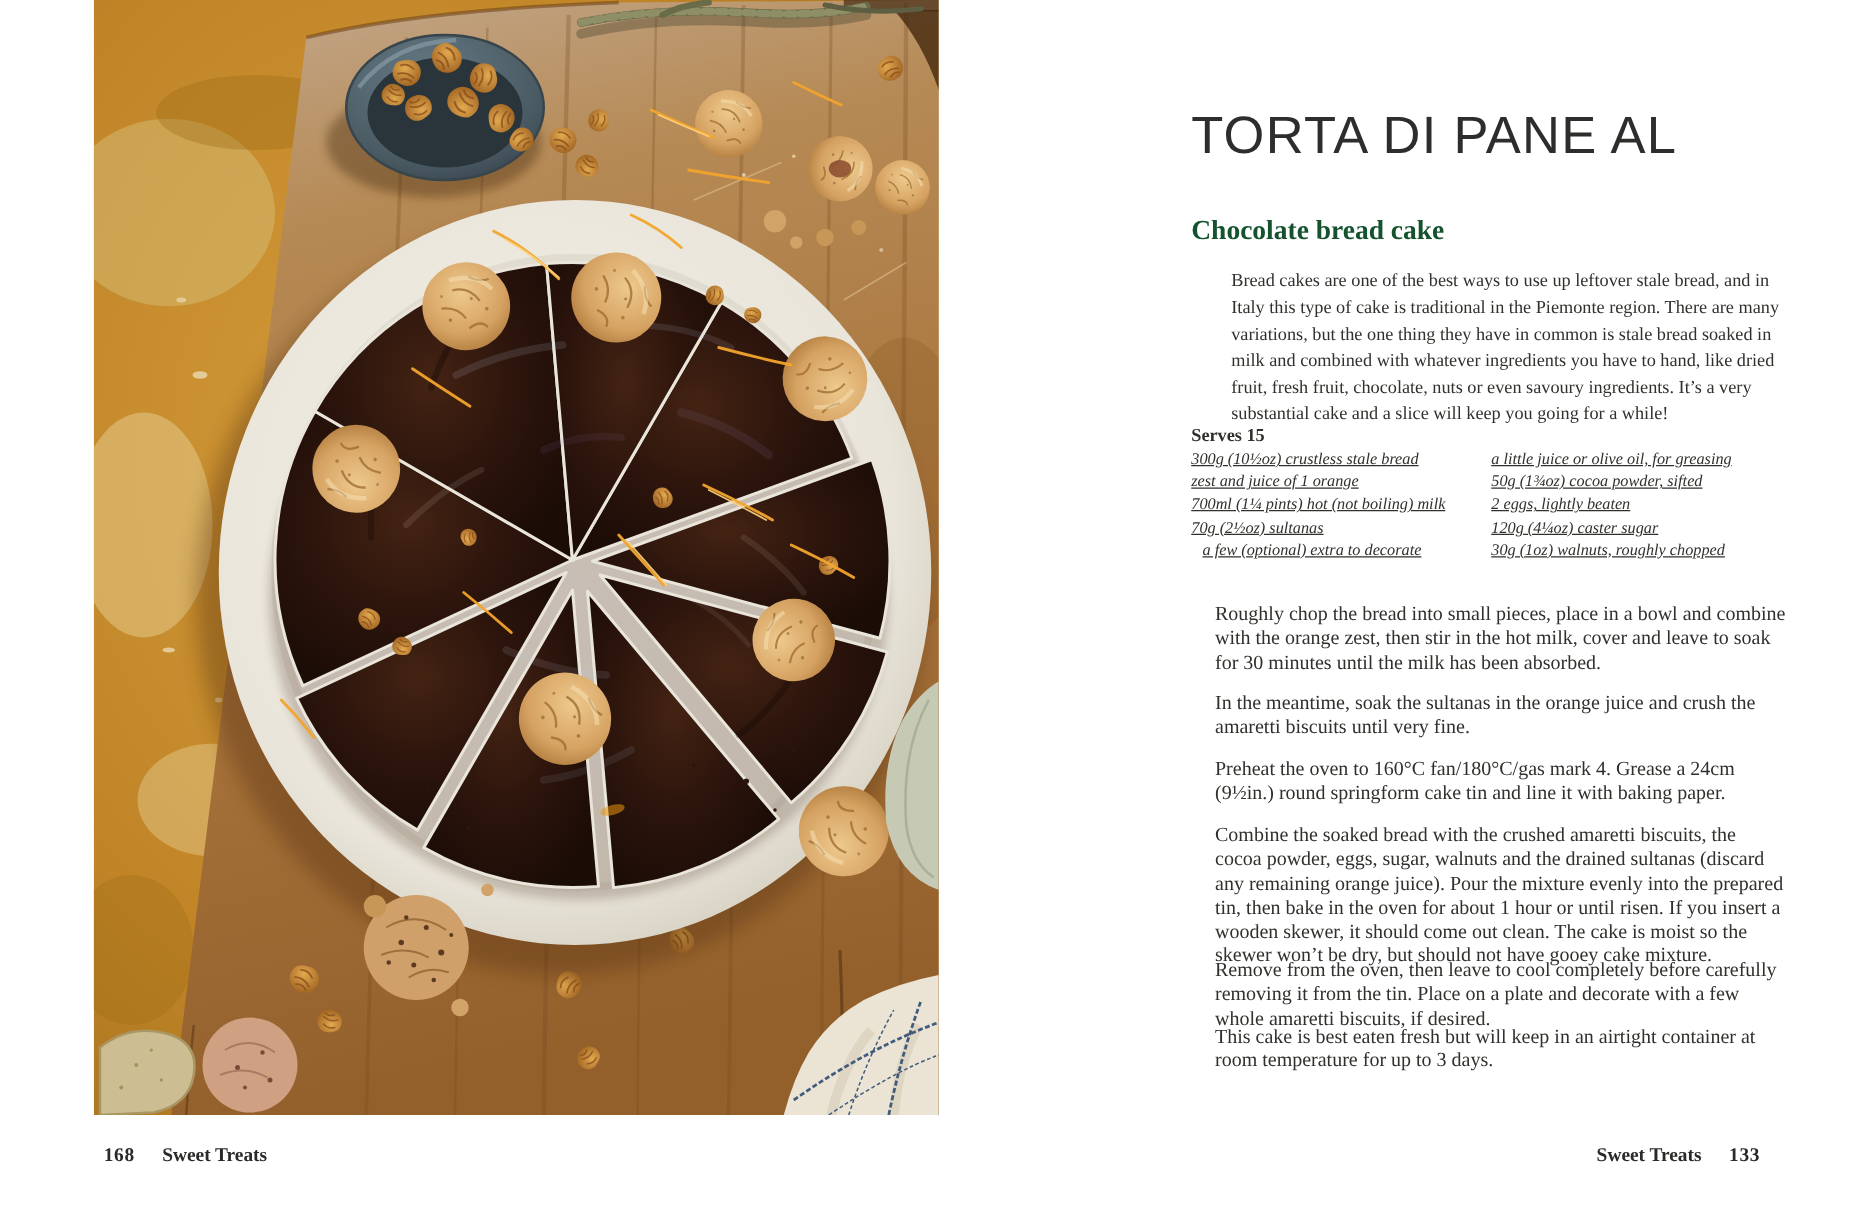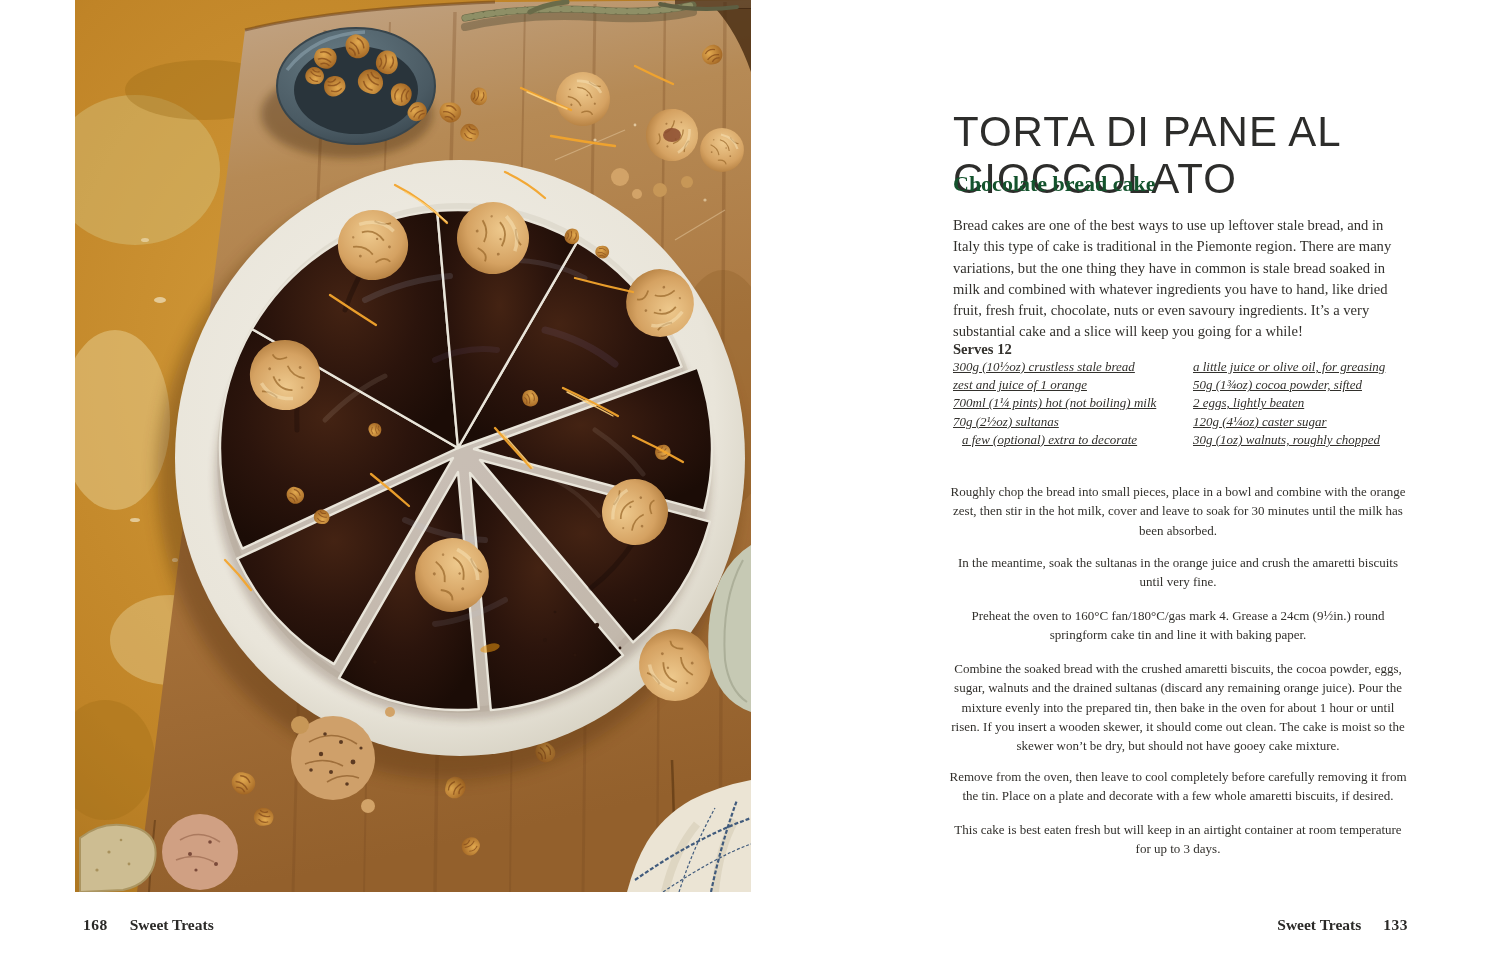--- a/index.html
+++ b/index.html
@@ -2,30 +2,30 @@
 <html style="--table: #c08427; --board: #a9743c; --plate: #e9e5da; --cake: #2b140c; --amaretti: #d5a262; --walnut: #c98f3f; --bowl: #4a5a63; --zest: #f3a52d; --cloth-line: #2f4d74; --text: #32302c;"><head>
 <meta charset="utf-8">
 <style>
   html,body{margin:0;padding:0;background:#ffffff;}
   body{width:1500px;height:976px;position:relative;overflow:hidden;
        font-family:"Liberation Serif",serif;color:#32302c;}
   .photo{position:absolute;left:75px;top:0;width:676px;height:892px;}
   .photo svg{display:block;width:676px;height:892px;}
   .col{position:absolute;left:953px;width:458px;}
   .title{top:84px;font-family:"Liberation Sans",sans-serif;font-weight:300;
-         font-size:42px;line-height:47px;letter-spacing:1px;color:#2d2d2b;margin-top:24px;}
+         font-size:42px;line-height:47px;letter-spacing:1px;color:#2d2d2b;}
   .subtitle{top:171px;font-weight:bold;font-size:22px;color:#14532d;}
-  .intro{top:215px;font-size:14.6px;line-height:21.3px;}
+  .intro{top:215px;font-size:14.6px;line-height:21.3px;margin-left:32px;}
   .serves{top:341px;font-weight:bold;font-size:14.6px;}
   .ing{top:358px;font-style:italic;font-size:13px;line-height:18.2px;text-decoration:underline;}
   .ingwrap{display:flex;}
   .ing-left{width:240px;}
   .ing-right{width:218px;}
   .ing .indent{padding-left:9px;}
-  .para{position:absolute;left:949px;width:458px;font-size:13px;line-height:19.3px;text-align:center;}
+  .para{position:absolute;left:972px;width:458px;font-size:16px;line-height:19.3px;}
   .p1{top:482px}.p2{top:553px}.p3{top:606px}.p4{top:659px}.p5{top:767px}.p6{top:820px}
   .foot{position:absolute;top:916px;font-weight:bold;font-size:15.5px;color:#2b2a28;}
   .foot-left{left:83px;}
   .foot-right{right:92px;text-align:right;}
   .foot .num{letter-spacing:.5px;text-align:right;}
   .foot-left .lbl{margin-left:22px;}
   .foot-right .lbl{margin-right:22px;}
 </style>
 </head>
 <body>
@@ -321,28 +321,27 @@
       <path d="M588,892 Q642,856 676,844" stroke-width="1.2" stroke-dasharray="3,2"></path>
       <path d="M636,892 Q646,844 662,800" stroke-width="2.2" stroke-dasharray="4,2"></path>
       <path d="M604,892 Q618,848 640,808" stroke-width="1.2" stroke-dasharray="3,2"></path>
     </g>
   </g>
 </svg>
 </div>
 
 <div class="col title">
   <div>TORTA DI PANE AL</div>
-  <div>CIOCCOLATO</div>
 </div>
 
 <div class="col subtitle">Chocolate bread cake</div>
 
 <div class="col intro">Bread cakes are one of the best ways to use up leftover stale bread, and in Italy this type of cake is traditional in the Piemonte region. There are many variations, but the one thing they have in common is stale bread soaked in milk and combined with whatever ingredients you have to hand, like dried fruit, fresh fruit, chocolate, nuts or even savoury ingredients. It’s a very substantial cake and a slice will keep you going for a while!</div>
 
-<div class="col serves">Serves 12</div>
+<div class="col serves">Serves 15</div>
 
 <div class="col ing">
   <div class="ingwrap">
     <div class="ing-left">
       <div>300g (10½oz) crustless stale bread</div>
       <div>zest and juice of 1 orange</div>
       <div>700ml (1¼ pints) hot (not boiling) milk</div>
       <div>70g (2½oz) sultanas</div>
       <div class="indent">a few (optional) extra to decorate</div>
     </div>

